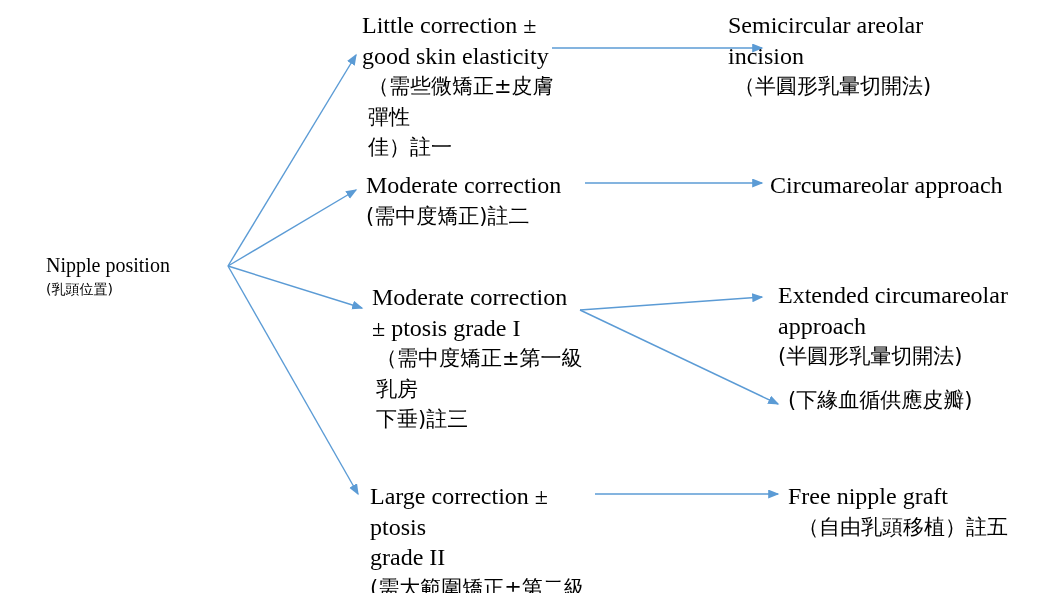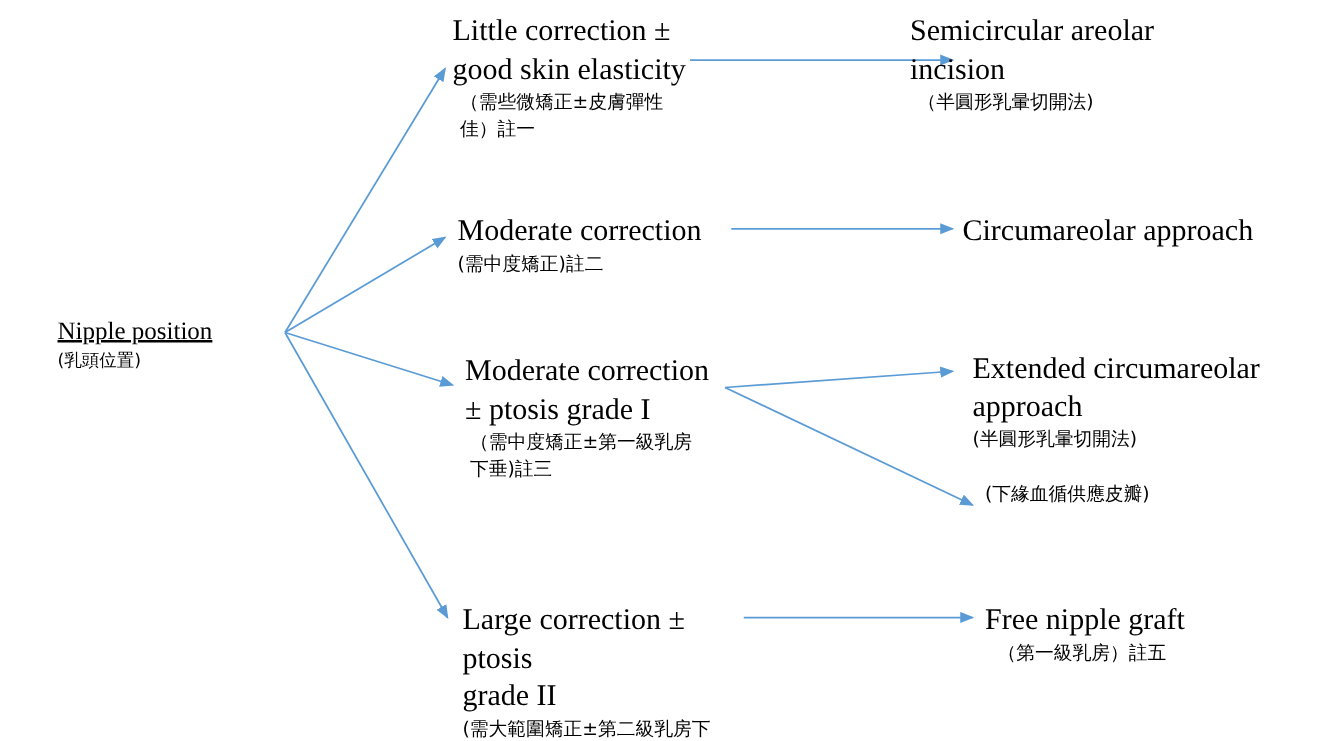--- a/index.html
+++ b/index.html
@@ -31,26 +31,26 @@
     line-height: 1.28;
   }
   .en {
     font-family: "Liberation Serif", serif;
     font-size: 24px;
     color: #000000;
     white-space: pre-wrap;
   }
   .zh {
     font-family: "DejaVu Sans", sans-serif;
-    font-size: 15px;
+    font-size: 21px;
     color: #000000;
     white-space: pre-wrap;
     line-height: 1.45;
   }
-  .root .en { font-size: 20px; text-decoration: underline; }
+  .root .en { font-size: 20px; }
   .root .zh { font-size: 14px; }
 </style>
 </head>
 <body>
 
 <div id="canvas">
 
   <svg id="edges" viewBox="0 0 1054 593">
     <defs>
       <marker id="arrow" markerWidth="9" markerHeight="9" refX="7" refY="3.2" orient="auto" markerUnits="strokeWidth">
@@ -118,16 +118,16 @@
 
   <div class="node" style="left:370px; top:481px; width:228px;">
     <div class="en">Large correction ± ptosis
 grade II</div>
     <div class="zh">(需大範圍矯正±第二級乳房下
 垂)註四</div>
   </div>
 
   <div class="node" style="left:788px; top:481px; width:250px;">
     <div class="en">Free nipple graft</div>
-    <div class="zh" style="padding-left:10px;">（第一級乳房）註五</div>
+    <div class="zh" style="padding-left:10px;">（自由乳頭移植）註五</div>
   </div>
 
 </div>
 
 </body></html>

